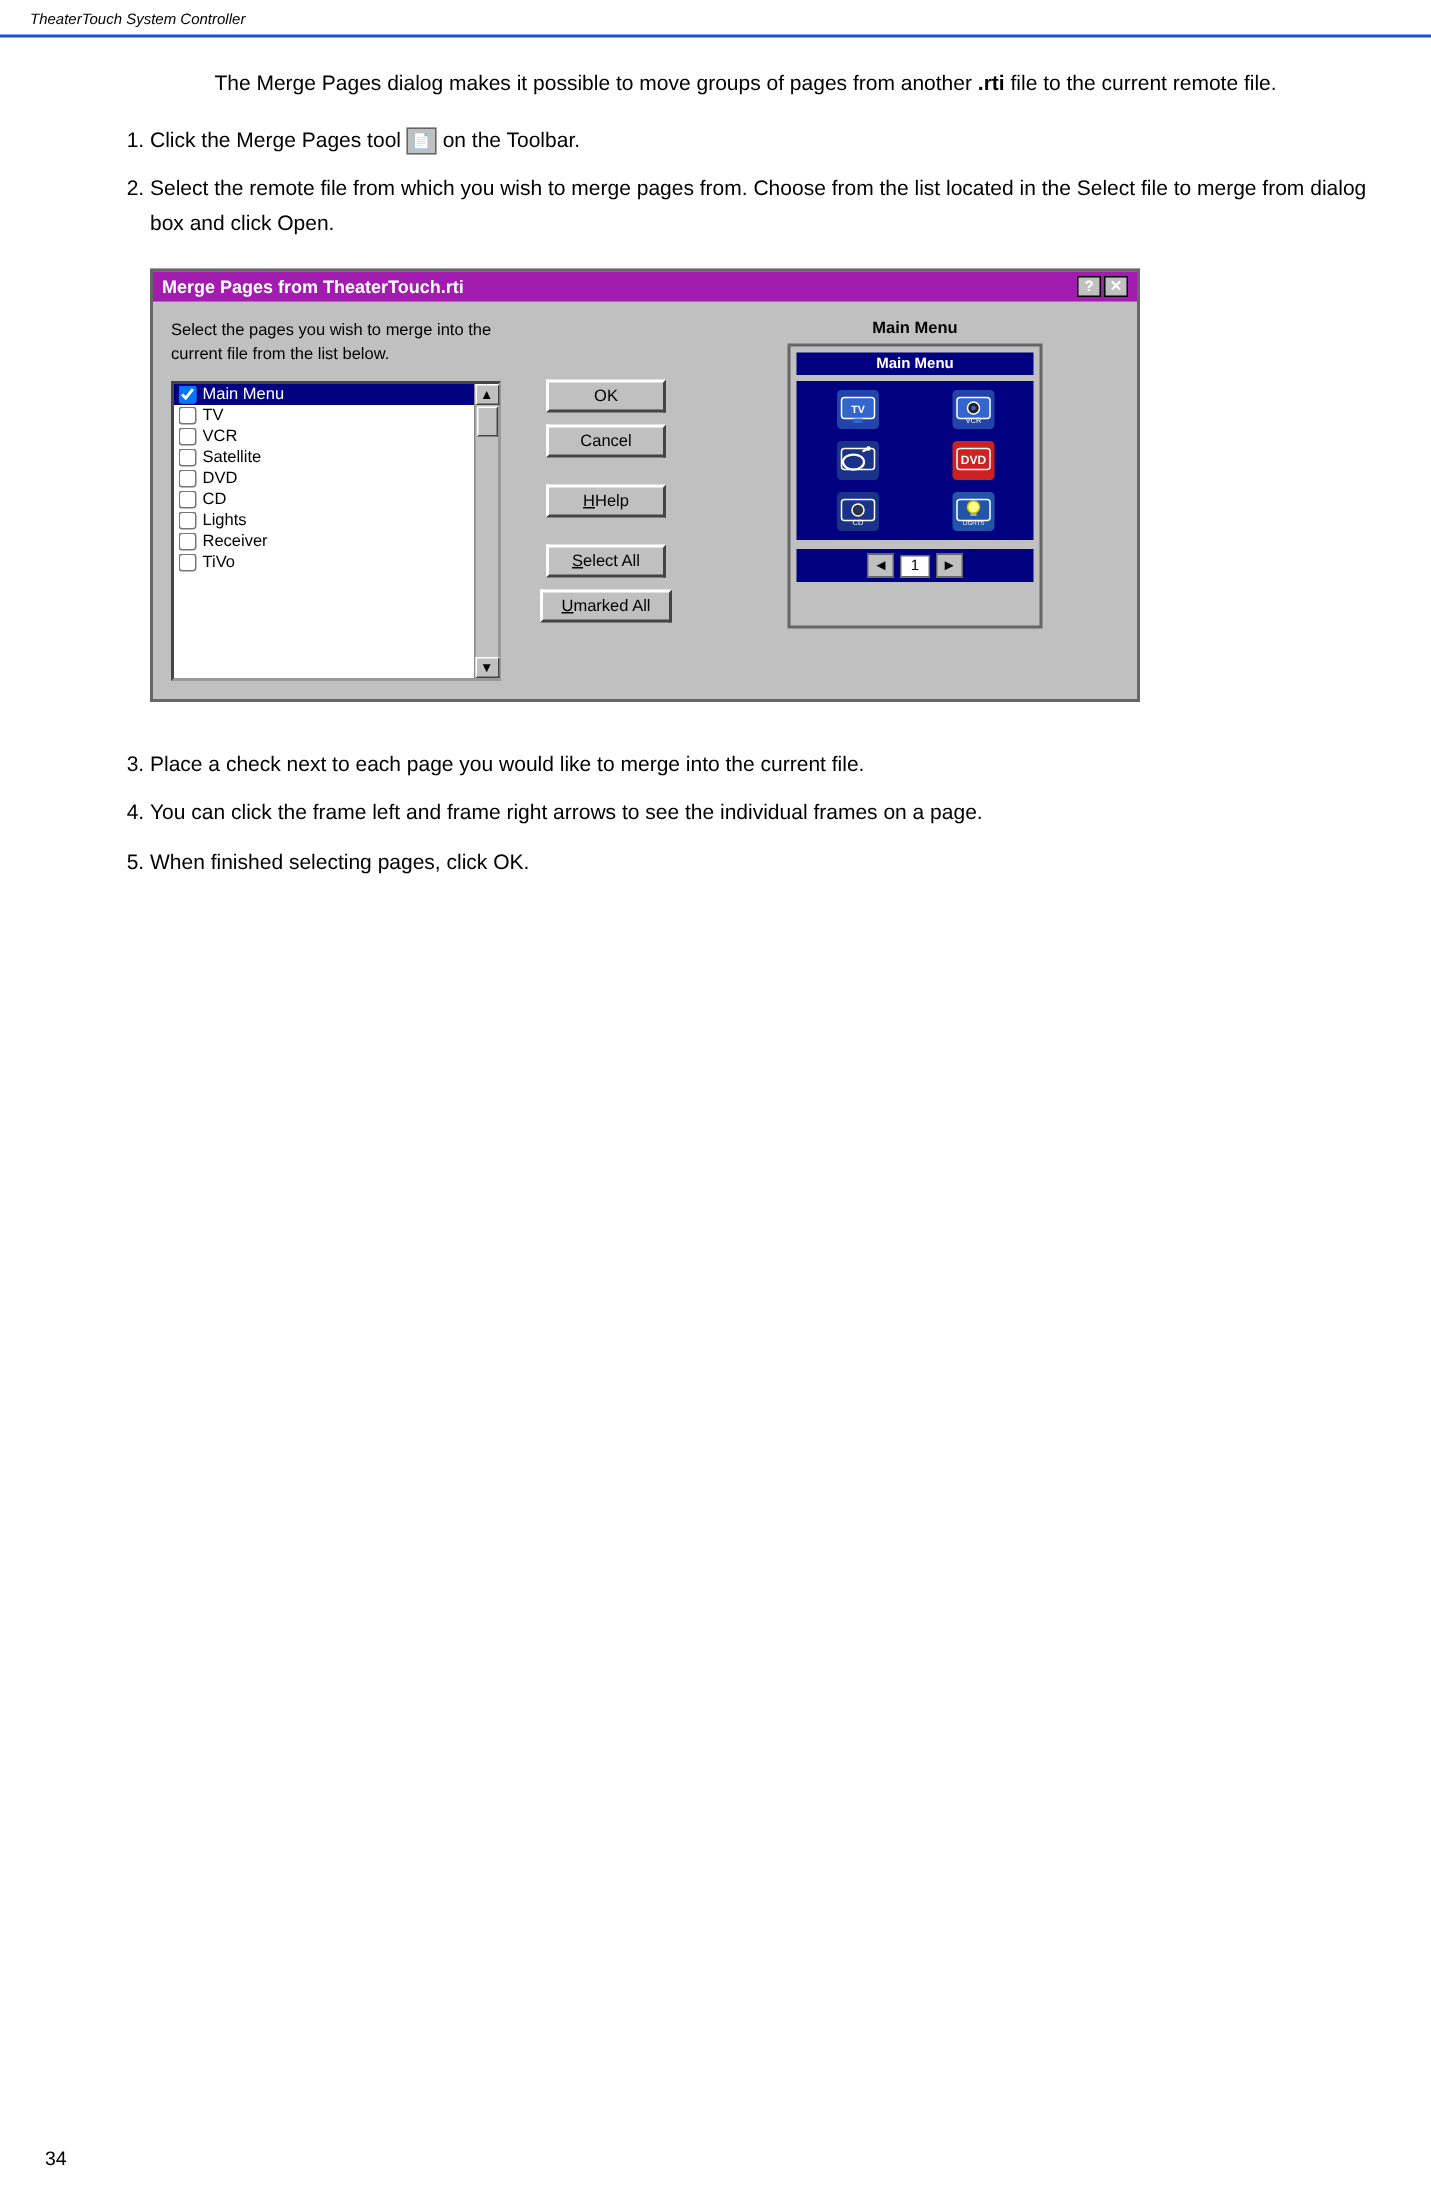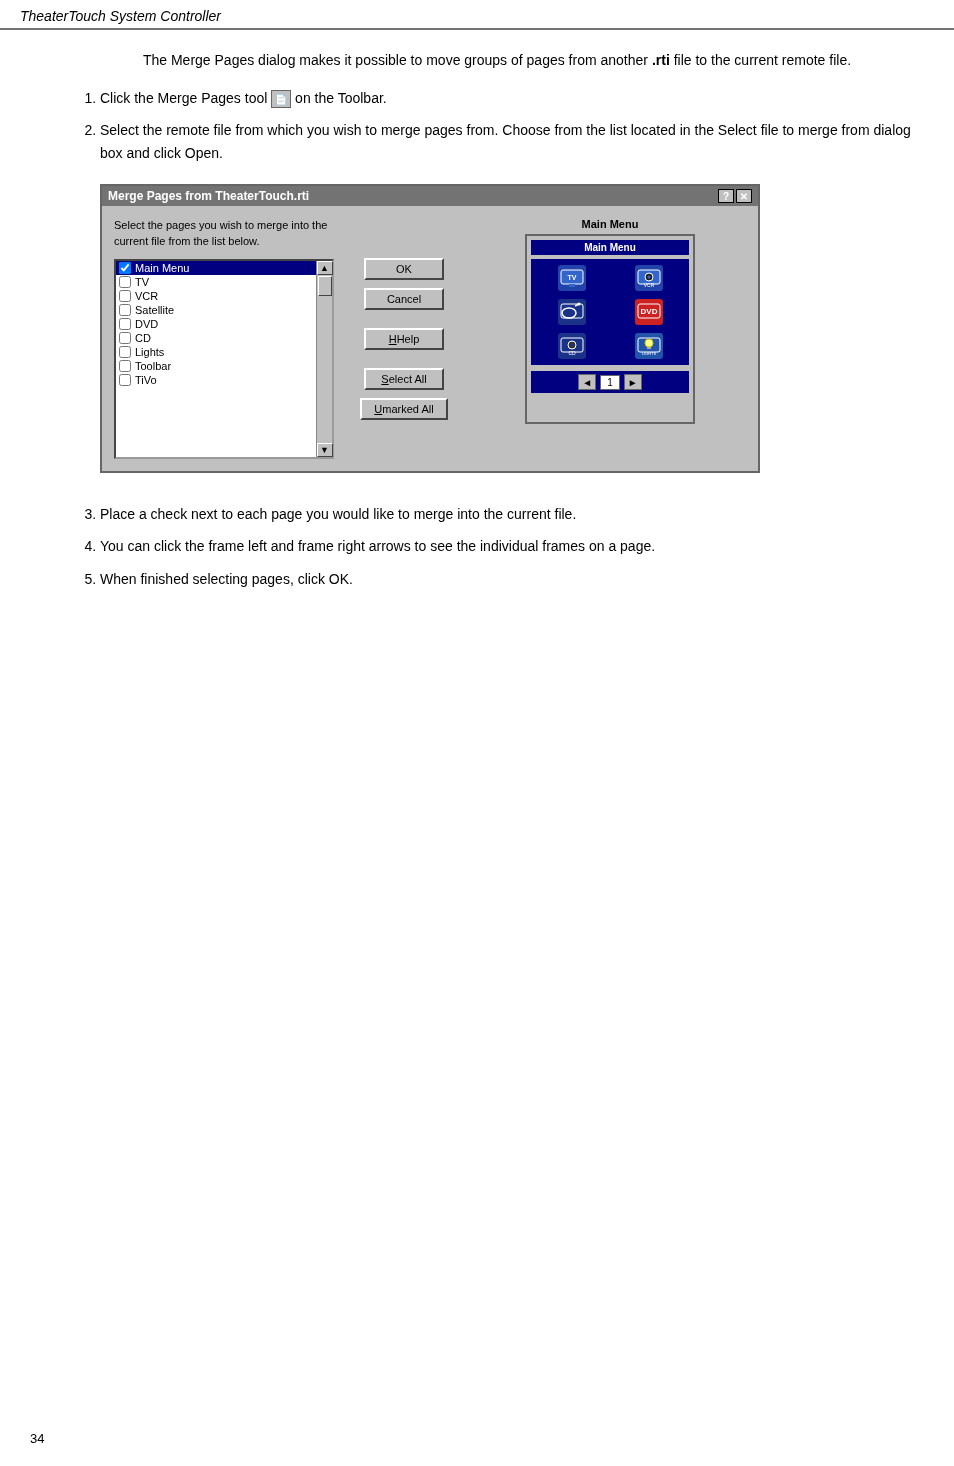--- a/index.html
+++ b/index.html
@@ -8,23 +8,23 @@
       font-size: 14px;
       background: #fff;
       color: #000;
       width: 954px;
       min-height: 1466px;
       padding: 0;
     }
 
     
     .header {
-      border-bottom: 2px solid #737373;
+      border-bottom: 2px solid #1d4ed8;
       padding: 8px 32px 4px 20px;
-      font-size: 14px;
+      font-size: 10px;
       font-style: italic;
     }
 
     
     .content {
       padding: 20px 40px 40px 40px;
     }
 
     .section-title {
       font-weight: bold;
@@ -62,21 +62,21 @@
     }
 
     .dialog-box {
       border: 2px solid #666;
       background: #c0c0c0;
       width: 660px;
       font-family: Arial, sans-serif;
     }
 
     .dialog-titlebar {
-      background: #737373;
+      background: #a21caf;
       color: #fff;
       font-size: 12px;
       font-weight: bold;
       padding: 3px 6px;
       display: flex;
       justify-content: space-between;
       align-items: center;
     }
 
     .dialog-titlebar-buttons {
@@ -397,21 +397,21 @@
               <div class="list-item">
                 <input type="checkbox" style=""> 
                   <span>CD</span>
               </div>
               <div class="list-item">
                 <input type="checkbox" style=""> 
                   <span>Lights</span>
               </div>
               <div class="list-item">
                 <input type="checkbox" style=""> 
-                  <span>Toolbar</span>
+                  <span>Receiver</span>
               </div>
               <div class="list-item">
                 <input type="checkbox" style=""> 
                   <span>TiVo</span>
               </div>
             </div>
             <div class="scrollbar-track">
               <div class="scrollbar-arrow">▲</div>
               <div class="scrollbar-thumb"></div>
               <div class="scrollbar-arrow" style="margin-top:auto;">▼</div>

